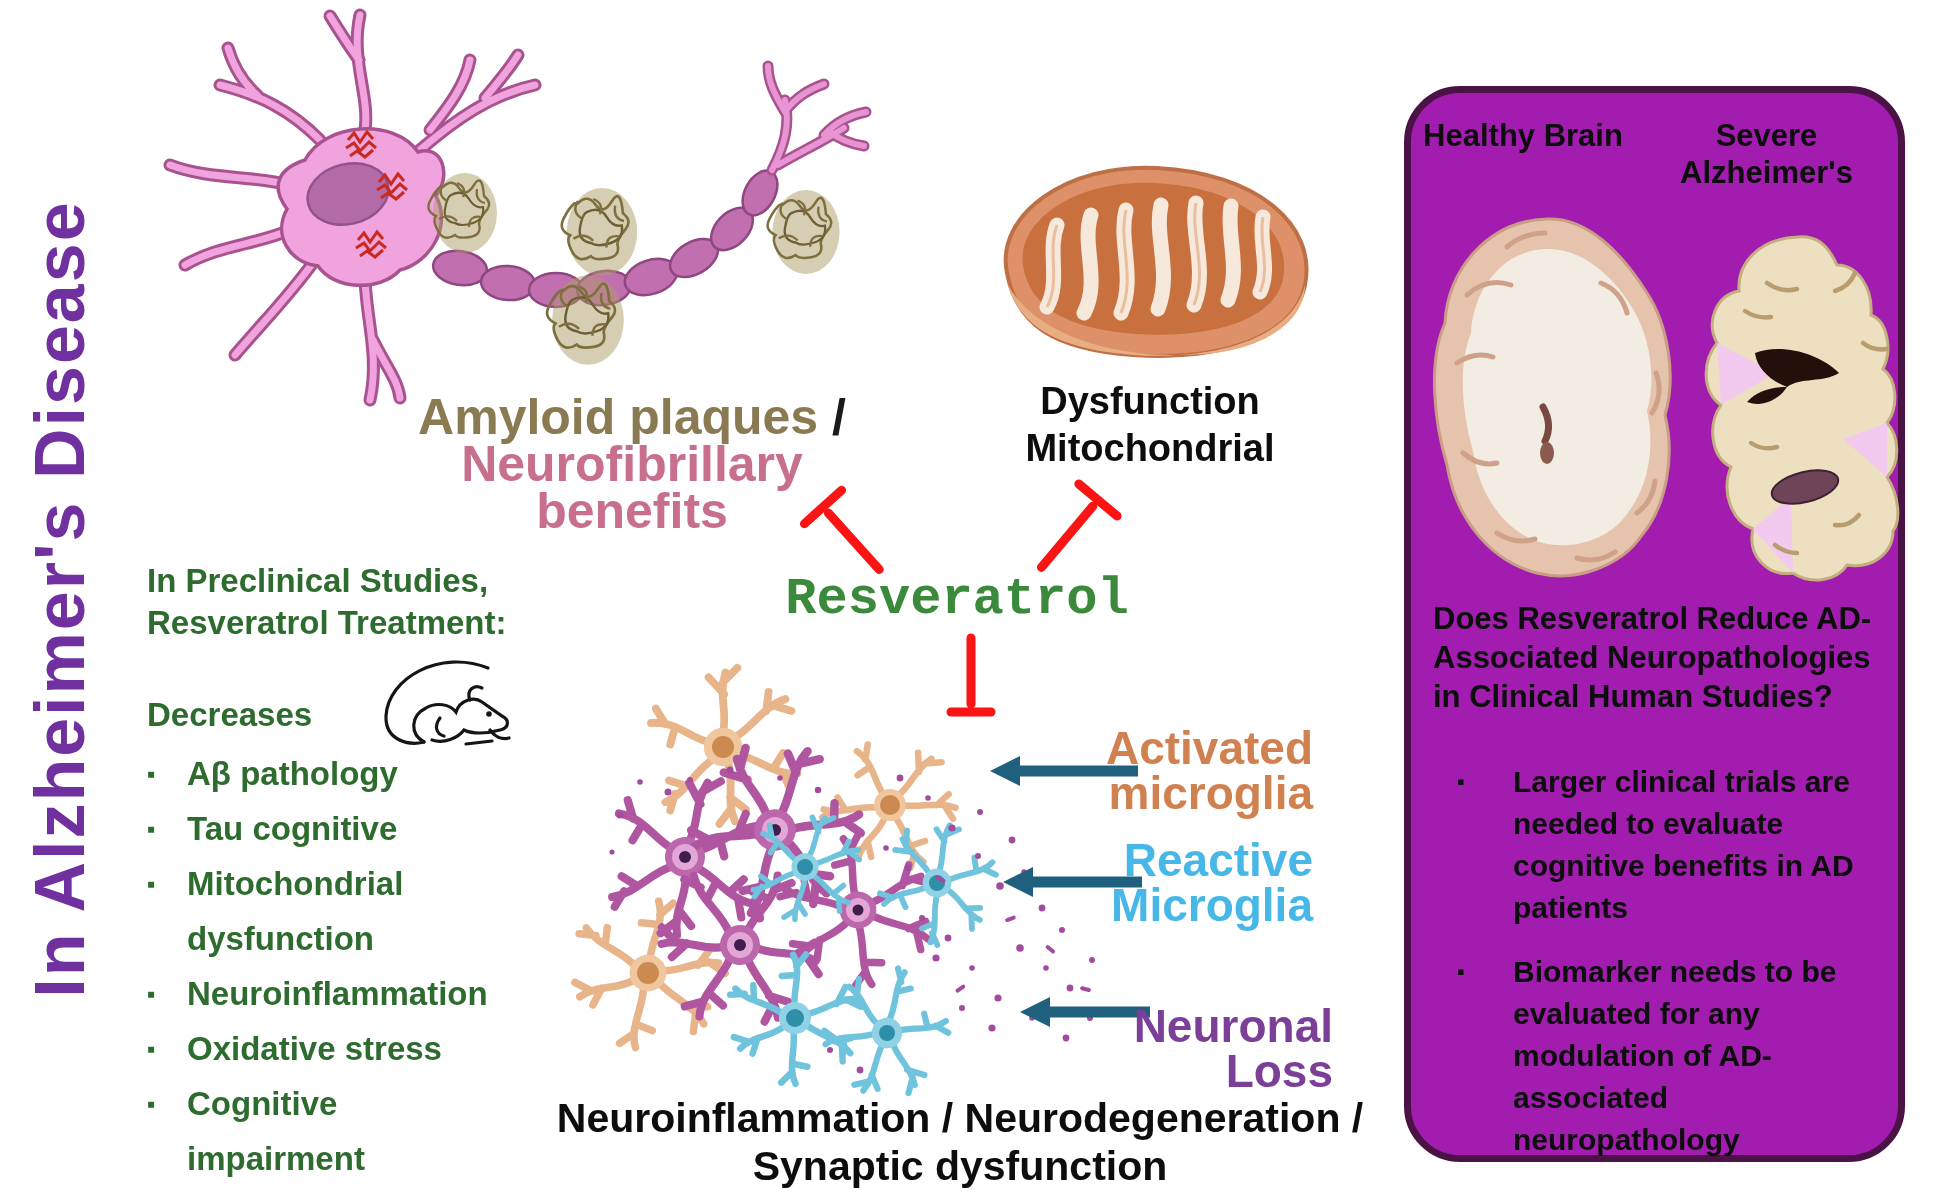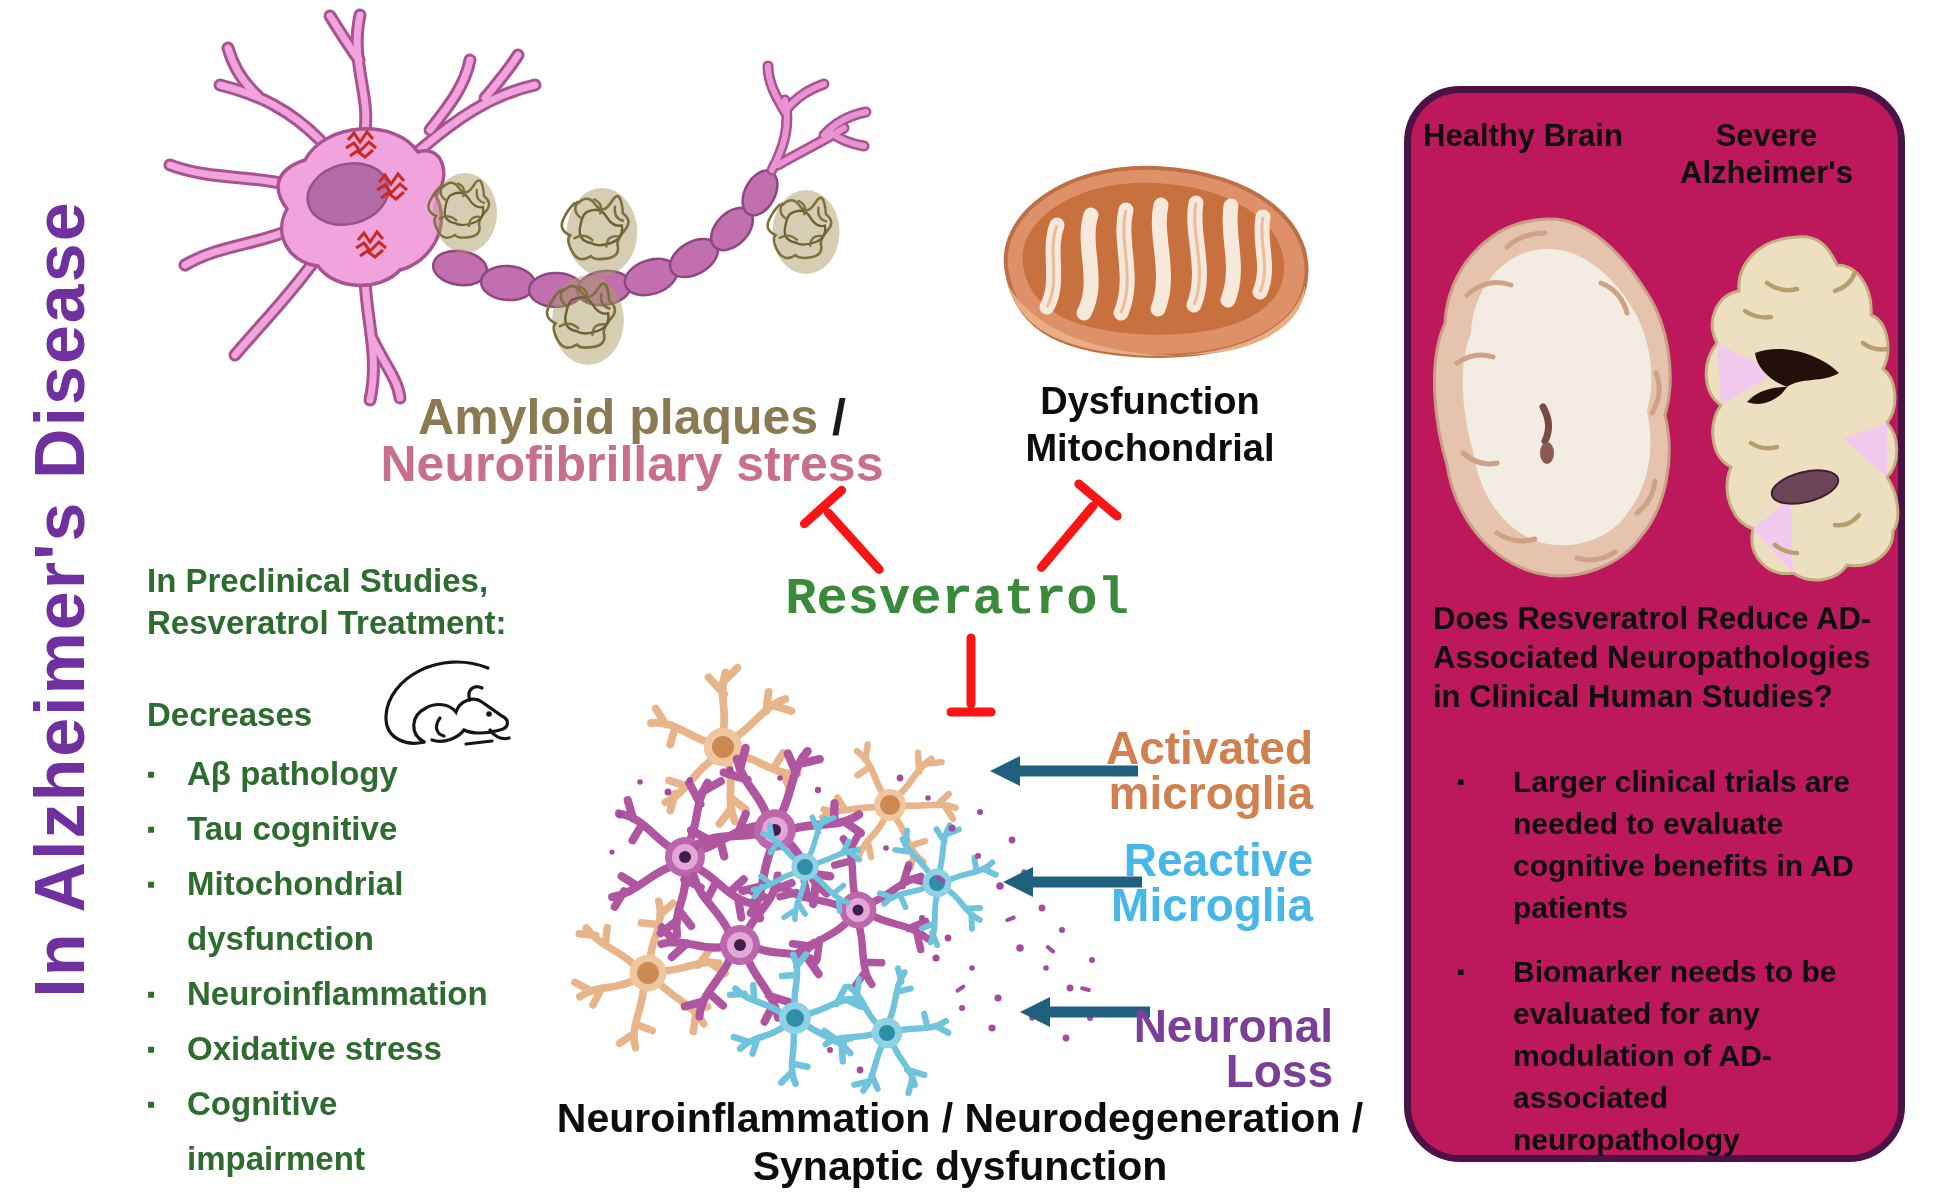--- a/index.html
+++ b/index.html
@@ -23,21 +23,21 @@
   .preclin ul{list-style:none;margin:12px 0 0 0;padding:0;width:372px;}
   .preclin li{position:relative;font-size:33px;line-height:55px;padding-left:40px;}
   .preclin li::before{content:"▪";position:absolute;left:0;top:0;font-size:24px;}
   .lab{position:absolute;width:210px;text-align:right;font-size:46px;line-height:45px;}
   .act{left:1103px;top:726px;color:#D0814F;}
   .rea{left:1103px;top:838px;color:#47B7E8;}
   .neu{left:1123px;top:972px;color:#7B3F98;margin-top:32px;}
   .caption{position:absolute;left:520px;top:1094px;width:880px;text-align:center;
            font-size:41px;line-height:48px;color:#0d0d0d;}
   .panel{position:absolute;left:1404px;top:86px;width:501px;height:1076px;
-         box-sizing:border-box;background:#be185d;border:7px solid #4A1245;border-radius:56px;}
+         box-sizing:border-box;background:#a21caf;border:7px solid #4A1245;border-radius:56px;}
   .phead{position:absolute;top:24px;left:0;width:100%;display:flex;color:#0d0d0d;}
   .phead div{font-size:31px;line-height:37px;text-align:center;}
   .hb{width:46%;} .sa{width:54%;}
   .q{position:absolute;left:22px;top:506px;width:458px;font-size:31px;line-height:39px;color:#0d0d0d;}
   .pb{position:absolute;left:22px;top:656px;width:450px;list-style:none;margin:12px;padding:0;color:#0d0d0d;}
   .pb li{position:relative;font-size:30px;line-height:42px;padding-left:68px;margin-bottom:22px;}
   .pb li::before{content:"▪";position:absolute;left:12px;top:0;font-size:22px;}
 </style>
 </head>
 <body>
@@ -122,21 +122,21 @@
         <path d="M690,132 C700,140 712,144 724,146"></path>
     </g>
     <use href="#plaque" transform="translate(325,213)"></use>
     <use href="#plaque" transform="translate(462,232) scale(1.1)"></use>
     <use href="#plaque" transform="translate(448,320) scale(1.12)"></use>
     <use href="#plaque" transform="translate(666,232) scale(1.05)"></use>
   </svg>
 
   <div class="amyloid-label">
     <div><span class="olive">Amyloid plaques</span><span class="blackslash"> /</span></div>
-    <div class="rose">Neurofibrillary stress</div>
+    <div class="rose">Neurofibrillary benefits</div>
   </div>
 
   <svg style="left:975px;top:133px;width:360px;height:245px" viewBox="0 0 360 245">
     <path d="M32,140 C20,82 92,30 182,35 C282,40 342,92 330,152 C320,202 250,228 158,222 C78,216 42,192 32,140 Z" fill="#DE9168" stroke="#BE6F45" stroke-width="4"></path>
     <path d="M32,150 C60,205 150,230 240,220 C298,212 330,184 330,152 C318,202 248,228 158,222 C80,216 44,192 32,150 Z" fill="#E9AD83"></path>
     <path d="M48,132 C42,88 100,46 180,50 C265,54 318,96 308,146 C300,186 240,206 160,201 C92,196 54,174 48,132 Z" fill="#C8713F"></path>
     <g fill="none" stroke="#F6E8DA" stroke-width="15" stroke-linecap="round">
       <path d="M82,92 C72,118 86,148 72,174"></path>
       <path d="M116,82 C106,112 126,148 109,180"></path>
       <path d="M151,77 C143,108 161,144 146,180"></path>

